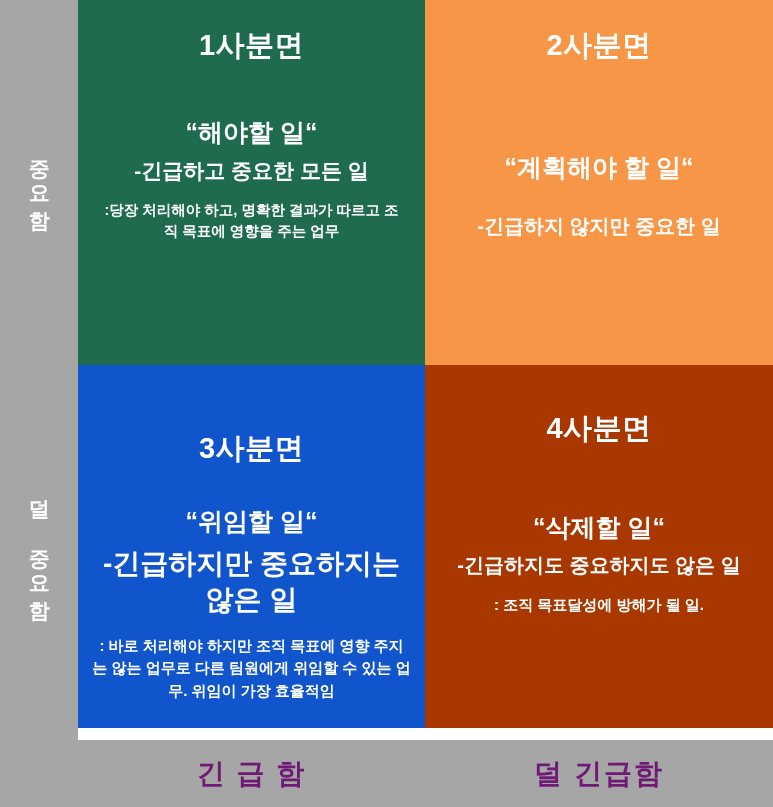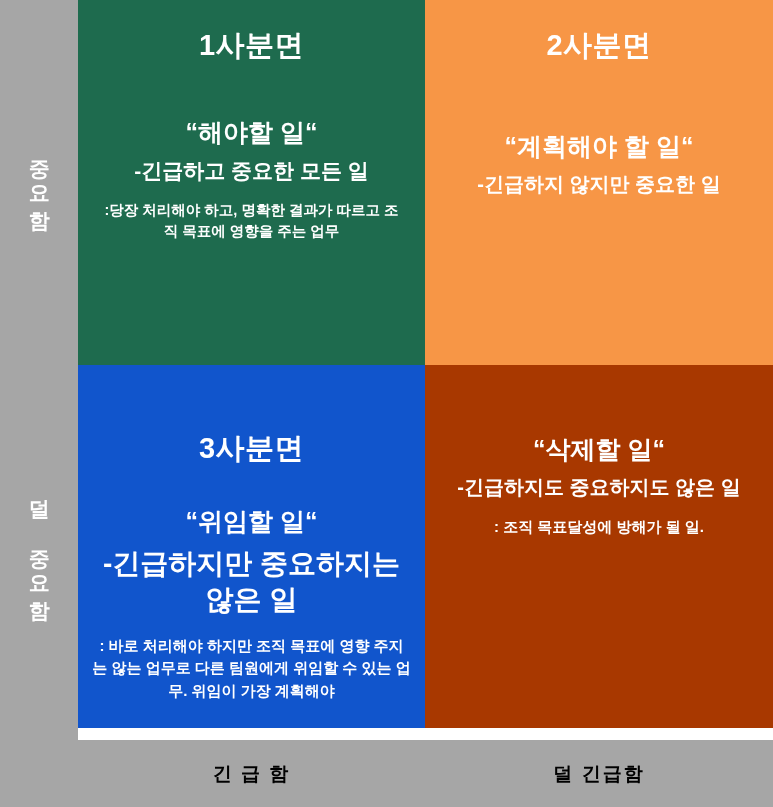--- a/index.html
+++ b/index.html
@@ -58,21 +58,21 @@
     position: relative;
     box-sizing: border-box;
     padding: 10px 14px 17px 14px;
     color: #ffffff;
     text-align: center;
     display: flex;
     flex-direction: column;
     align-items: center;
   }
   .q1 { background: #1e6b4e; }
-  .q2 { background: #f79646; }
+  .q2 { background: #f79646; gap: 21px; }
   .q3 { background: #1155cc; }
   .q4 { background: #a83800; }
 
   .quad-title {
     font-weight: bold;
     font-size: 29px;
     margin-top: 16px;
     margin-bottom: 4px;
     letter-spacing: 0.5px;
   }
@@ -110,23 +110,23 @@
   .q3 .quad-sub { font-size: 28px; }
   .q3 .quad-desc { font-size: 15px; line-height: 1.5; max-width: 330px; }
 
   .q4 .quad-title { margin-top: 34px; }
   .q4 .quad-quote { margin-top: 58px; }
   .q4 .quad-sub { font-size: 20px; }
   .q4 .quad-desc { font-size: 15px; line-height: 1.5; max-width: 320px; }
 
   .bottom-label {
     background: #a6a6a6;
-    color: #000000;
+    color: #701a75;
     font-weight: bold;
-    font-size: 19px;
+    font-size: 28px;
     display: flex;
     align-items: center;
     justify-content: center;
     letter-spacing: 2px;
   }
 </style>
 </head>
 <body>
 
 <div id="matrix">
@@ -144,23 +144,24 @@
       <div class="quad-quote">“계획해야 할 일“</div>
       <div class="quad-sub">-긴급하지 않지만 중요한 일</div>
     </div>
 
     <div class="axis-label vertical">덜
 중요함</div>
     <div class="quad q3">
       <div class="quad-title">3사분면</div>
       <div class="quad-quote">“위임할 일“</div>
       <div class="quad-sub">-긴급하지만 중요하지는 않은 일</div>
-      <div class="quad-desc">: 바로 처리해야 하지만 조직 목표에 영향 주지는 않는 업무로 다른 팀원에게 위임할 수 있는 업무. 위임이 가장 계획해야</div>
+      <div class="quad-desc">: 바로 처리해야 하지만 조직 목표에 영향 주지는 않는 업무로 다른 팀원에게 위임할 수 있는 업무. 위임이 가장 효율적임</div>
     </div>
     <div class="quad q4">
+      <div class="quad-title">4사분면</div>
       <div class="quad-quote">“삭제할 일“</div>
       <div class="quad-sub">-긴급하지도 중요하지도 않은 일</div>
       <div class="quad-desc">: 조직 목표달성에 방해가 될 일.</div>
     </div>
 
     <div class="spacer-left"></div>
     <div class="spacer-row-cell"></div>
     <div class="spacer-row-cell"></div>
 
     <div class="corner-bottom-left"></div>

